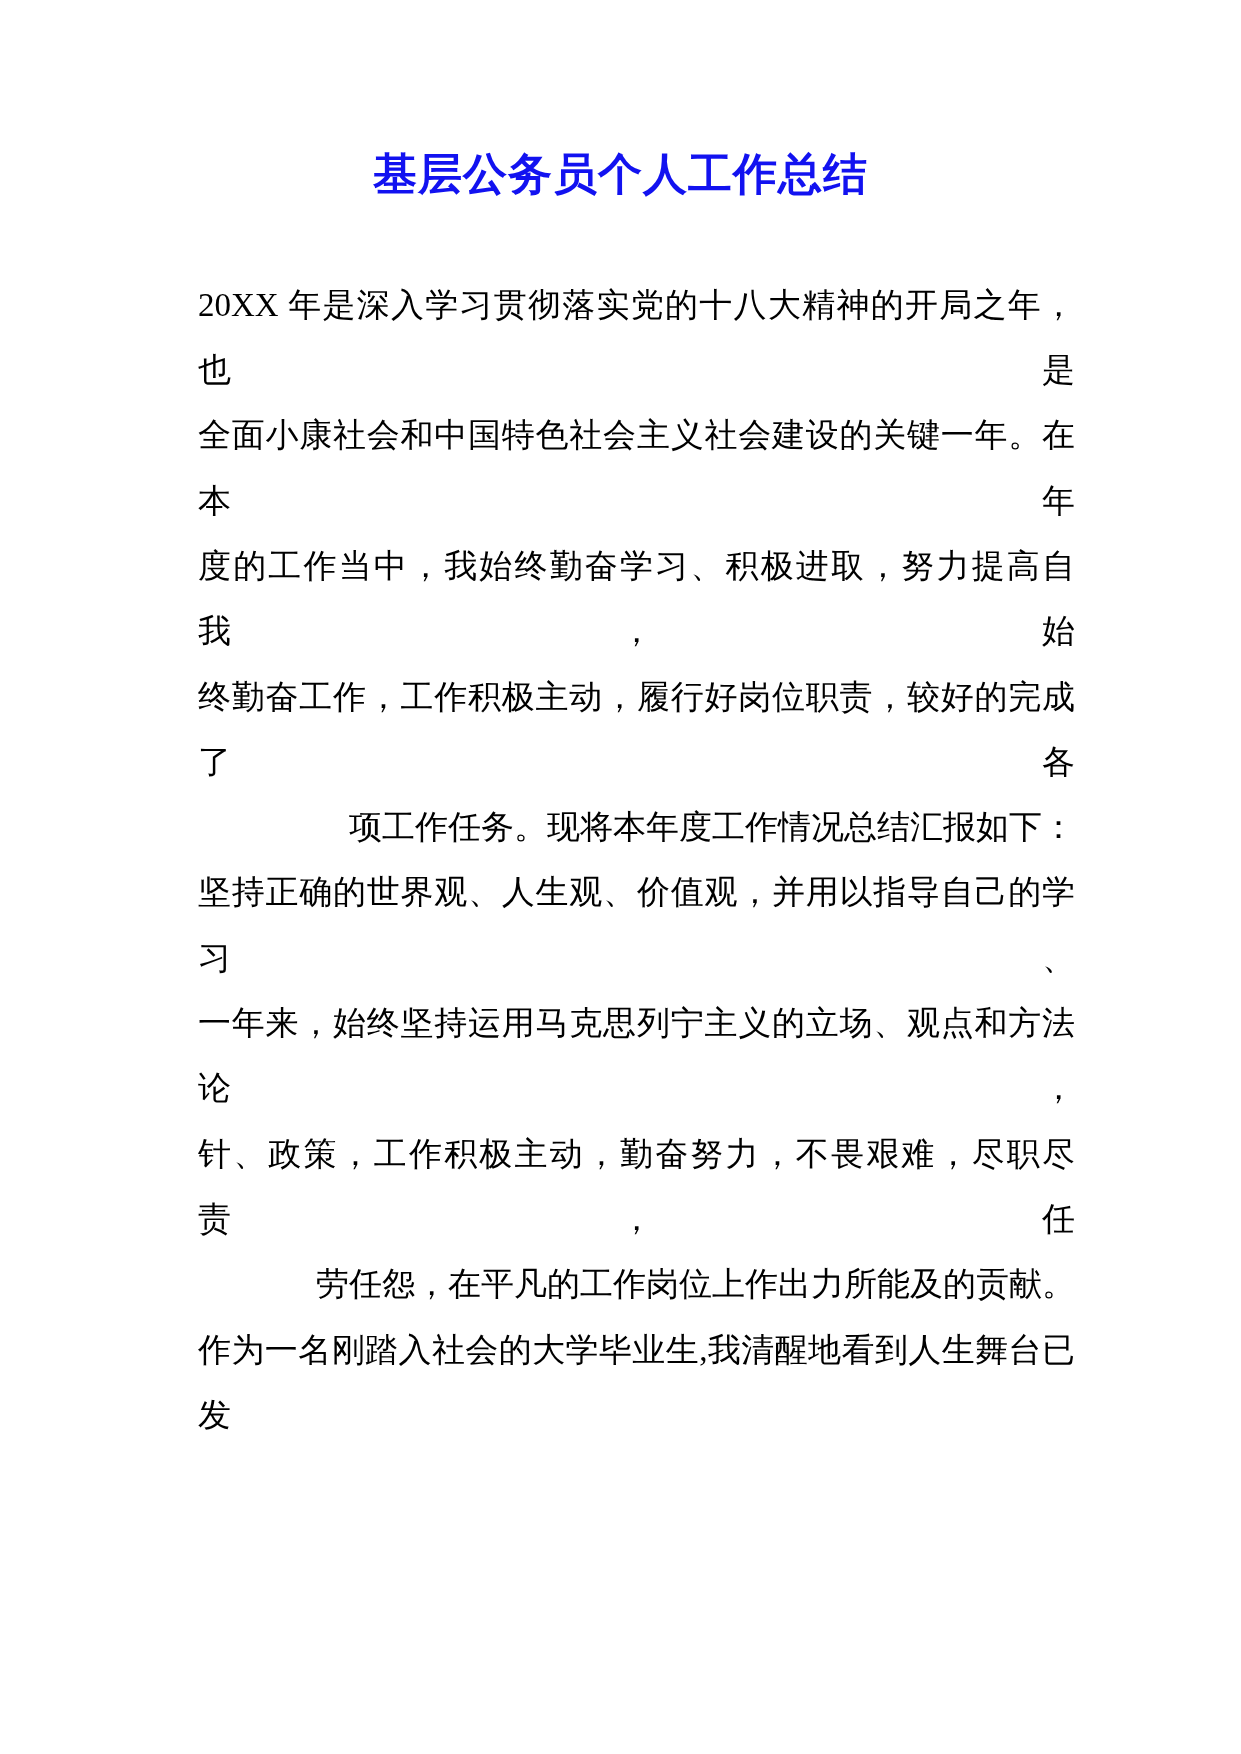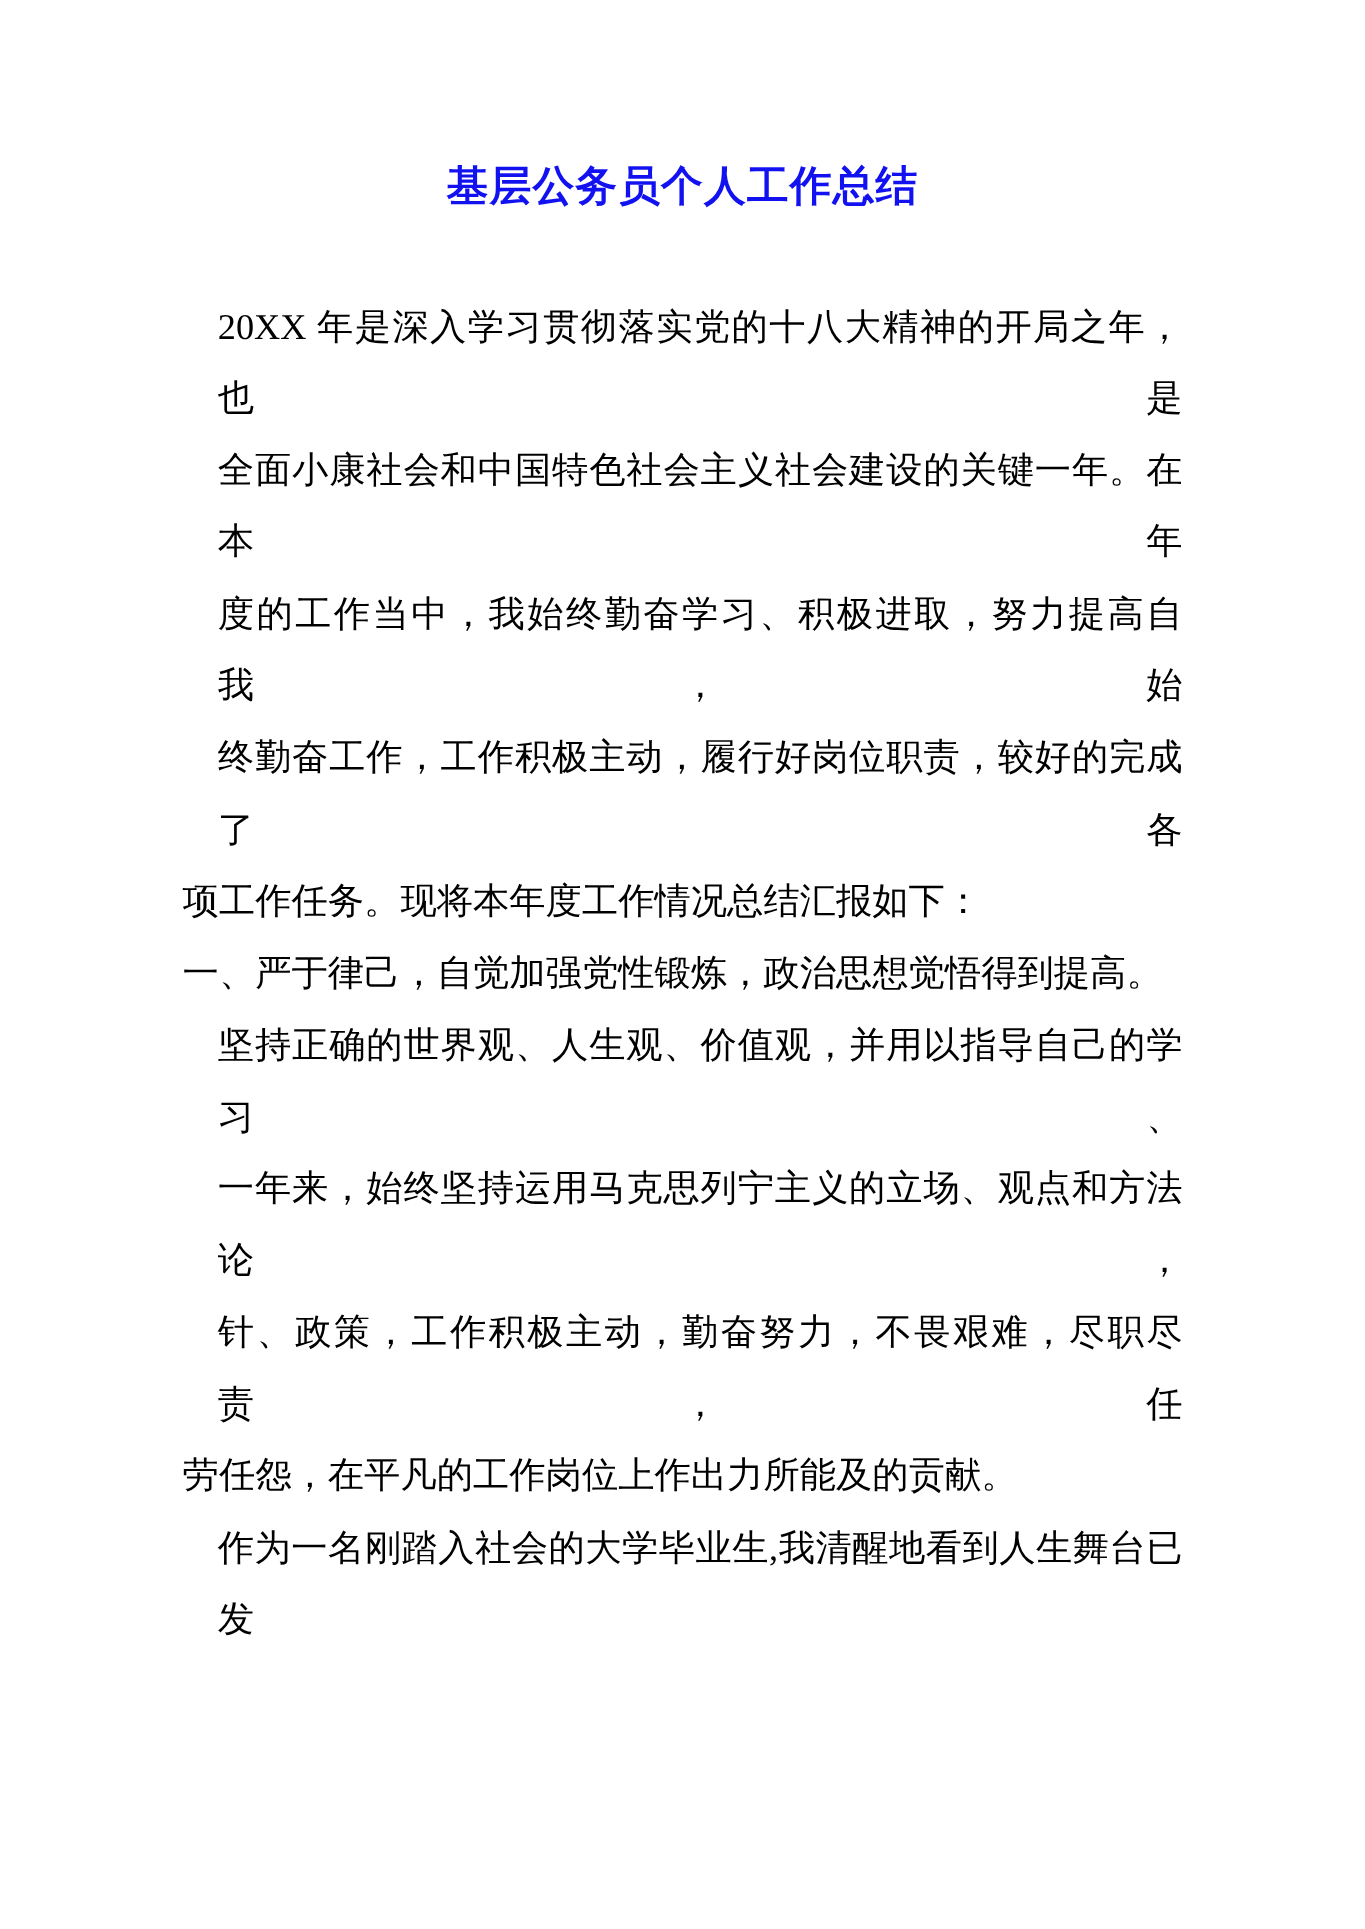--- a/index.html
+++ b/index.html
@@ -13,34 +13,34 @@
     width: 1241px; height: 1754px;
     background: #ffffff;
     overflow: hidden;
   }
   .doc-title {
     margin: 0;
     padding-top: 148px;
     text-align: center;
     font-family: "Liberation Sans", "DejaVu Sans", sans-serif;
     font-weight: bold;
-    font-size: 38px;
+    font-size: 44px;
     line-height: 1.2;
     letter-spacing: 1px;
   }
   .doc-body {
     width: 909px;
     margin: 72px 0 0 166px;
     font-size: 33px;
     line-height: 65.3px;
     color: #000000;
   }
   .line {
     white-space: nowrap;
-    text-align: left;
+    text-align: right;
   }
   .line.j {
     white-space: normal;
     text-align: justify;
     text-align-last: justify;
     margin-left: 32px;
     -moz-text-align-last: justify;
   }
 </style>
 </head>
@@ -48,21 +48,20 @@
 
 <div class="page" style="background: rgb(255, 255, 255);">
   <h1 class="doc-title" style="color: rgb(18, 18, 240);">基层公务员个人工作总结</h1>
 
   <div class="doc-body" style="color: rgb(0, 0, 0);">
       <div class="line j">20XX 年是深入学习贯彻落实党的十八大精神的开局之年，也是</div>
       <div class="line j">全面小康社会和中国特色社会主义社会建设的关键一年。在本年</div>
       <div class="line j">度的工作当中，我始终勤奋学习、积极进取，努力提高自我，始</div>
       <div class="line j">终勤奋工作，工作积极主动，履行好岗位职责，较好的完成了各</div>
       <div class="line">项工作任务。现将本年度工作情况总结汇报如下：</div>
-      <div class="line">一、严于律己，自觉加强党性锻炼，政治思想觉悟得到提高。</div>
       <div class="line j">坚持正确的世界观、人生观、价值观，并用以指导自己的学习、</div>
       <div class="line j">一年来，始终坚持运用马克思列宁主义的立场、观点和方法论，</div>
       <div class="line j">针、政策，工作积极主动，勤奋努力，不畏艰难，尽职尽责，任</div>
       <div class="line">劳任怨，在平凡的工作岗位上作出力所能及的贡献。</div>
       <div class="line j">作为一名刚踏入社会的大学毕业生,我清醒地看到人生舞台已发</div>
     </div>
 
 </div>
 
 </body></html>

